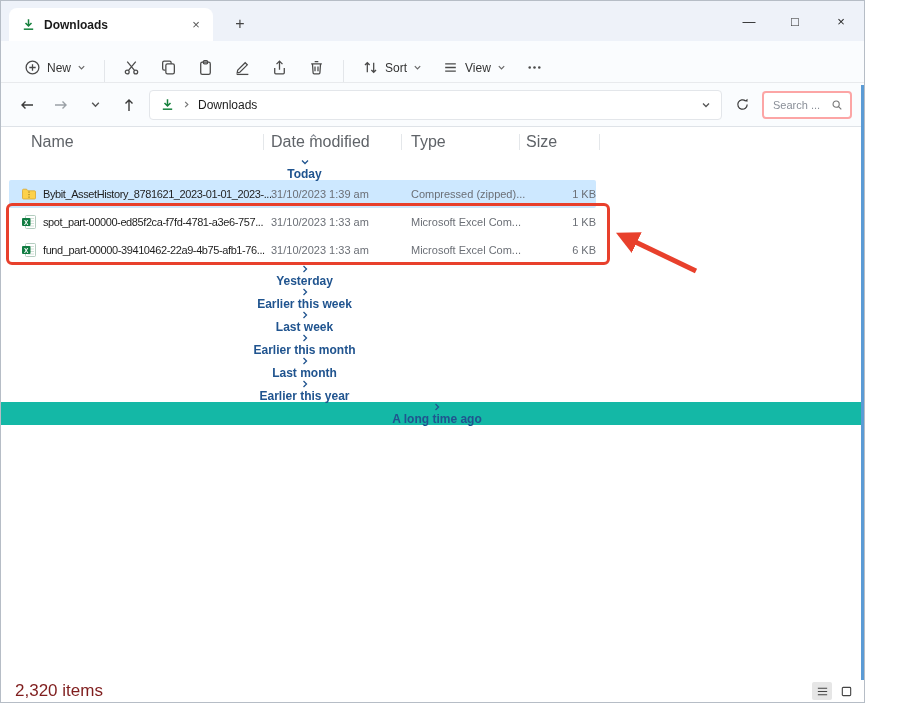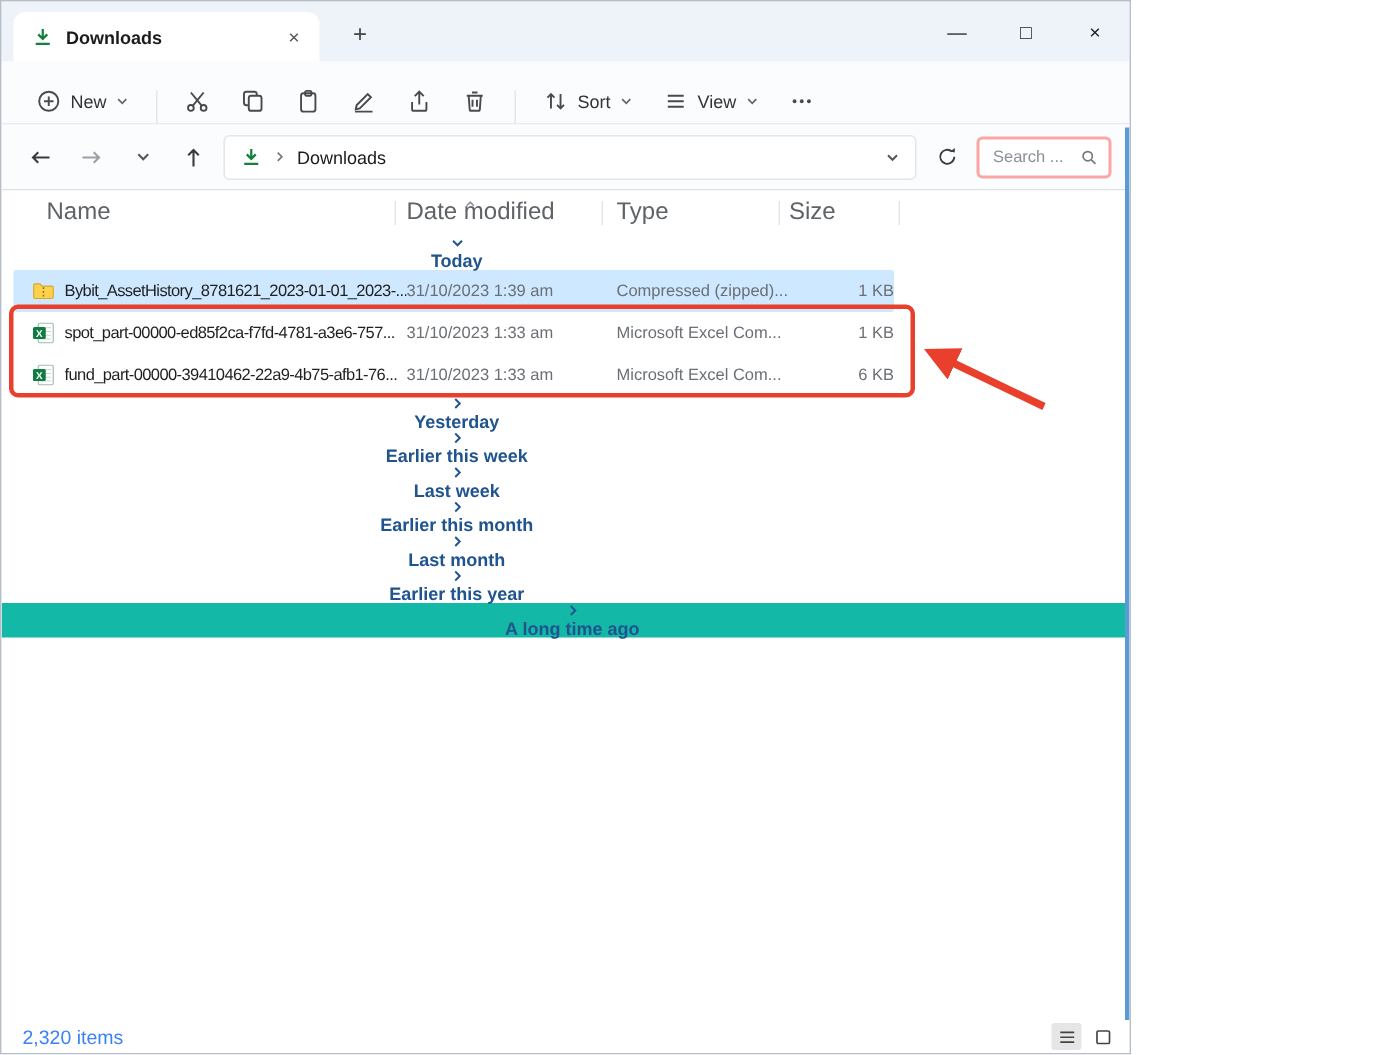--- a/index.html
+++ b/index.html
@@ -1,17 +1,17 @@
 <!DOCTYPE html>
 <html><head>
 <meta charset="utf-8">
 <style>
   * { box-sizing: border-box; }
   body { margin:0; font-family:"Liberation Sans", sans-serif; background:#fff; }
-  .window { position:relative; width:754px; height:703px; border:1px solid #b6bdc6; background:#fff; overflow:hidden; }
+  .window { position:relative; width:865px; height:703px; border:1px solid #b6bdc6; background:#fff; overflow:hidden; }
 
   
   .titlebar { position:absolute; top:0; left:0; right:0; height:40px; background:#eef2f9; }
   .tab { position:absolute; left:8px; top:7px; width:204px; height:33px; background:#fff; border-radius:8px 8px 0 0;
          display:flex; align-items:center; gap:8px; padding:0 8px 0 12px; }
   .tab-title { flex:1; font-size:12px; font-weight:600; color:#1b1b1b; white-space:nowrap; overflow:hidden; }
   .tab-close { width:18px; height:18px; display:flex; align-items:center; justify-content:center; font-size:13px; color:#555; border-radius:3px; }
   .newtab { position:absolute; left:226px; top:10px; width:26px; height:26px; display:flex; align-items:center; justify-content:center;
             font-size:16px; color:#444; }
   .win-controls { position:absolute; right:0; top:0; height:40px; display:flex; }
@@ -54,21 +54,21 @@
   .file-row { display:grid; grid-template-columns:22px 228px 140px 115px 70px; align-items:center; height:28px;
               padding-left:12px; width:587px; border-radius:2px; }
   .file-row.sel { background:#cde8ff; }
   .ficon { width:16px; height:16px; }
   .fname { font-size:11px; letter-spacing:-0.4px; color:#1f1f1f; white-space:nowrap; overflow:hidden; padding-right:6px; }
   .fmeta { font-size:11px; color:#6b6f76; white-space:nowrap; overflow:hidden; }
   .fsize { font-size:11px; color:#6b6f76; text-align:right; }
 
   
   .statusbar { position:absolute; bottom:0; left:0; right:0; height:22px; background:#fff;
-               display:flex; align-items:center; padding:0 8px 0 14px; font-size:13px; color:#3b82f6; }
+               display:flex; align-items:center; padding:0 8px 0 14px; font-size:17px; color:#7f1d1d; }
   .view-toggles { margin-left:auto; display:flex; gap:4px; }
   .vbtn { width:20px; height:18px; display:flex; align-items:center; justify-content:center; border-radius:2px; }
   .vbtn.on { background:#e6e6e6; }
 
   
   .annotation-box { position:absolute; left:5px; top:328px; width:604px; height:62px; border:3px solid #e8402c;
                     border-radius:6px; pointer-events:none; z-index:6; }
   .annotation-box { top:202px; }
   .annotation-arrow { position:absolute; left:598px; top:222px; pointer-events:none; z-index:6; }
   .edge-strip { position:absolute; right:0; top:84px; bottom:22px; width:3px; background:#5b9bd5; }

